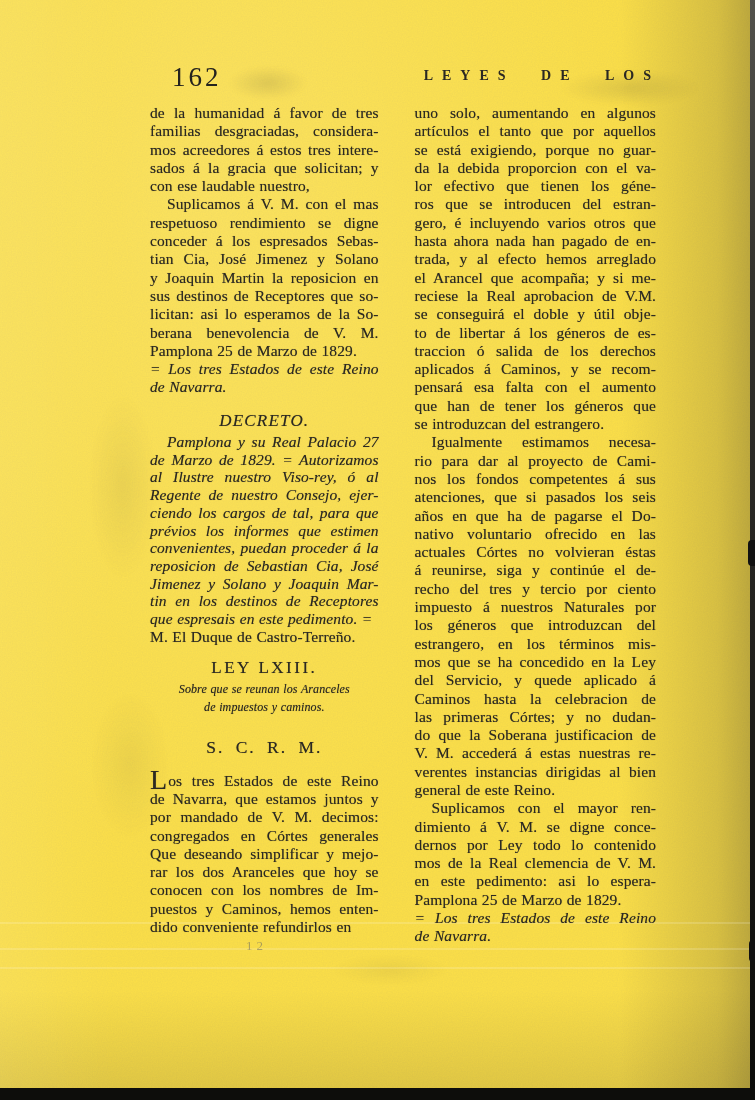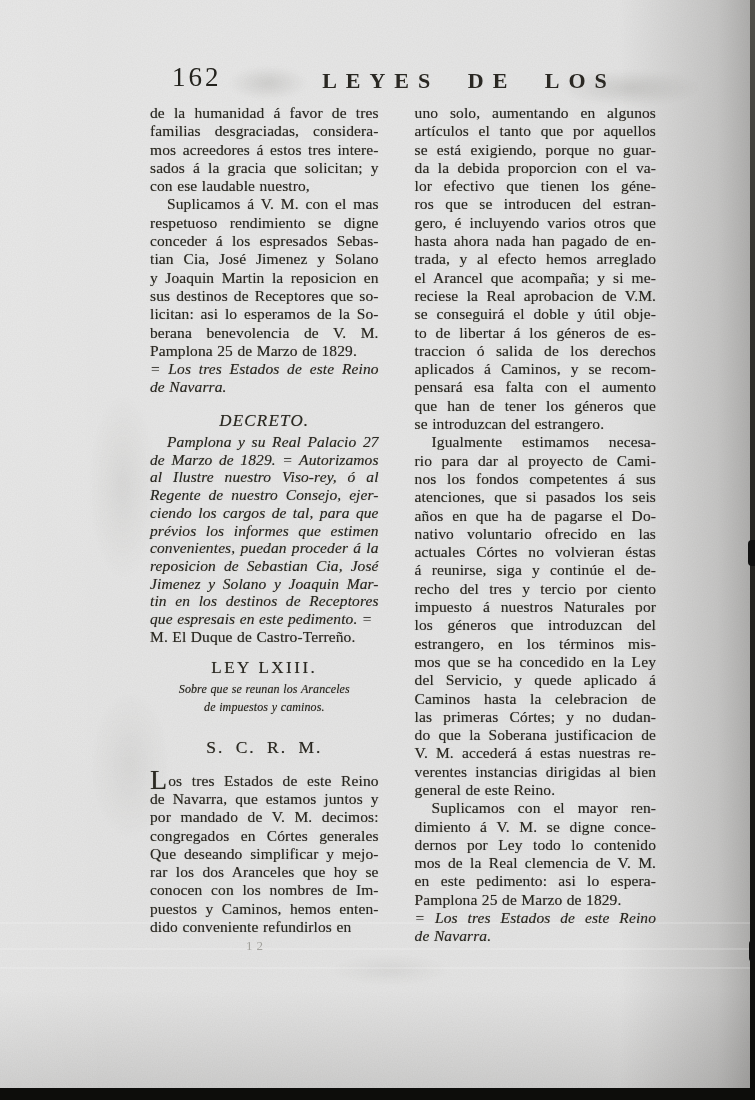--- a/index.html
+++ b/index.html
@@ -1,18 +1,18 @@
 <!DOCTYPE html>
 <html><head>
 <meta charset="utf-8">
 <style>
   html,body{margin:0;padding:0;background:#888;}
   .scan{
     position:relative;width:755px;height:1100px;overflow:hidden;
-    background:#e5e5e5;
+    background:#fde047;
     font-family:"Liberation Serif","DejaVu Serif",serif;
     color:#2b2922;
   }
   
   .shade{
     position:absolute;inset:0;pointer-events:none;
     background:
       radial-gradient(ellipse at 28% 18%, rgba(255,255,255,0.12), rgba(0,0,0,0) 55%),
       linear-gradient(to right, rgba(255,255,255,0.07) 0%, rgba(255,255,255,0) 15%),
       linear-gradient(to right, rgba(0,0,0,0) 82%, rgba(38,36,32,0.16) 95%, rgba(38,36,32,0.30) 100%),
@@ -31,22 +31,22 @@
   
   .edge-right{position:absolute;top:0;right:0;width:5px;height:100%;
     background:linear-gradient(to bottom,#53524d 0%,#33322e 25%,#23221f 55%,#121210 85%,#0c0c0a 100%);}
   .edge-blob{position:absolute;right:0;background:#111;border-radius:4px 0 0 4px;}
   .eb1{top:540px;width:7px;height:26px;}
   .eb2{top:940px;width:6px;height:22px;}
   .edge-bottom{position:absolute;left:0;bottom:0;width:100%;height:12px;background:#0d0d0b;}
 
   
   .page-number{position:absolute;left:172px;top:62px;font-size:27px;letter-spacing:3px;color:#24231e;}
-  .running-title{position:absolute;left:278px;top:68px;width:382px;text-align:center;
-    font-size:22px;font-weight:bold;letter-spacing:9px;word-spacing:14px;color:#2a2823;}
+  .running-title{position:absolute;left:278px;top:68px;width:382px;text-align:right;
+    font-size:14px;font-weight:bold;letter-spacing:9px;word-spacing:14px;color:#2a2823;}
 
   
   .columns{position:absolute;left:128px;top:104px;width:528px;display:flex;gap:14px;}
   .col{font-size:15.5px;line-height:18.3px;letter-spacing:0.1px;word-spacing:0.5px;
        text-shadow:0 0 0.7px rgba(43,41,34,0.55);margin-left:22px;}
   .col.left{width:250px;}
   .col.right{width:264px;}
   .block{margin:0;}
   .block.italic{font-style:italic;}
   .block.tight .ln{line-height:17.7px;}

